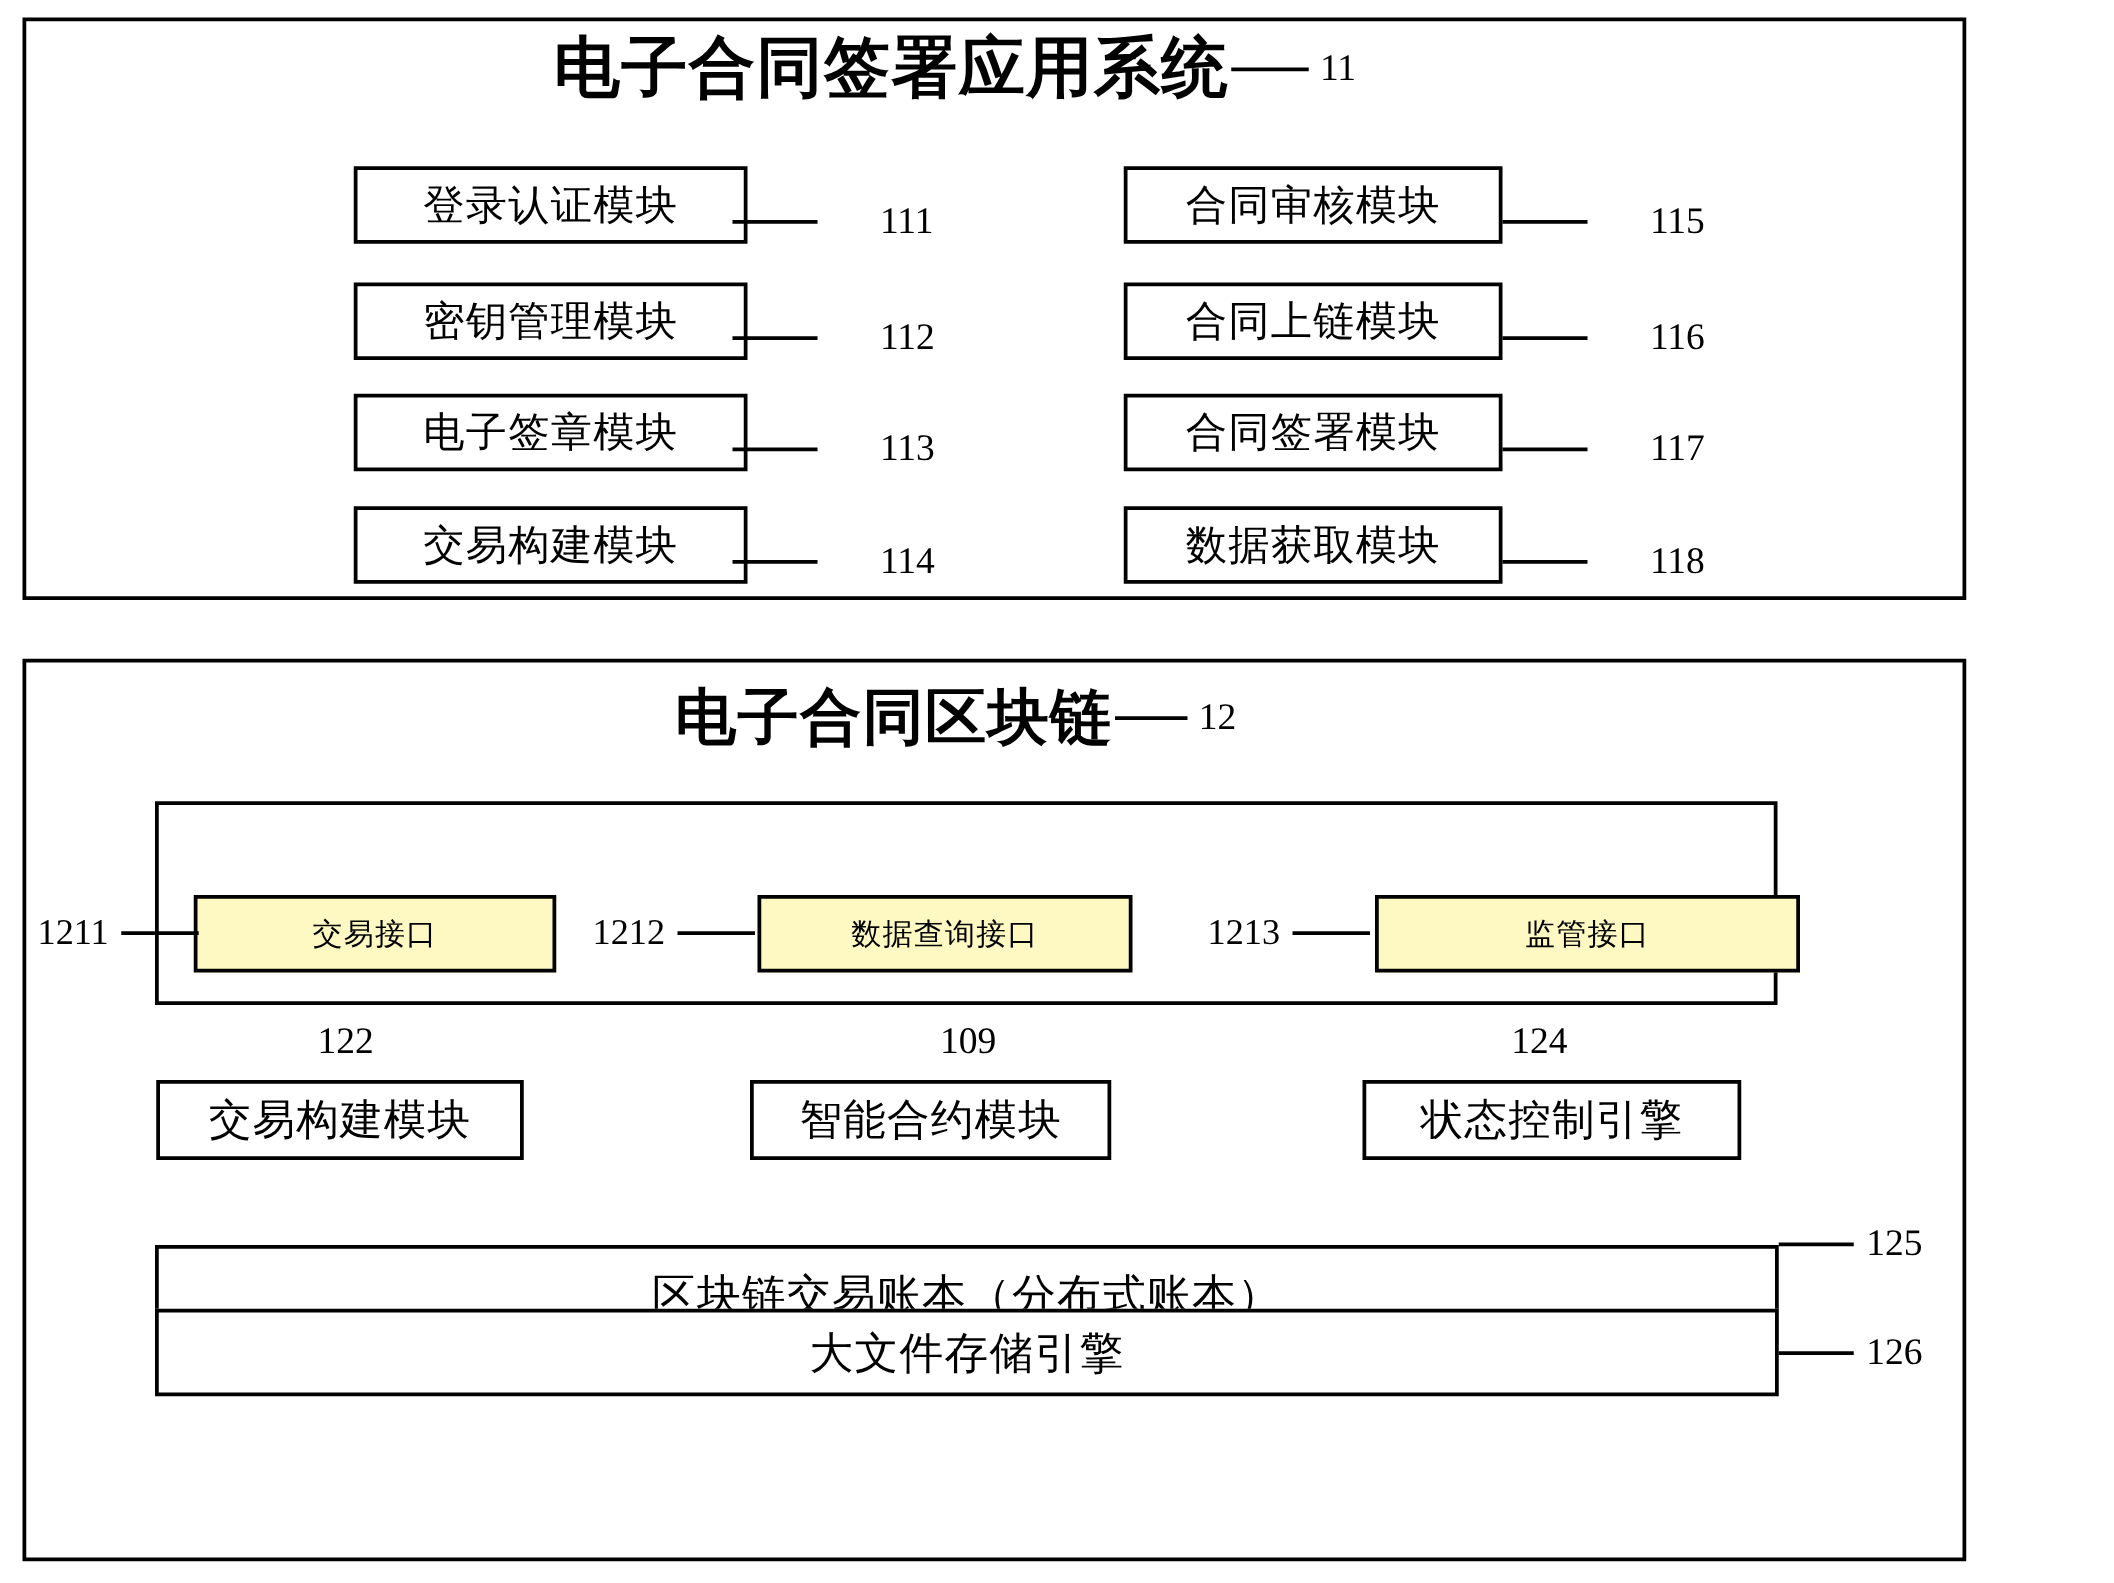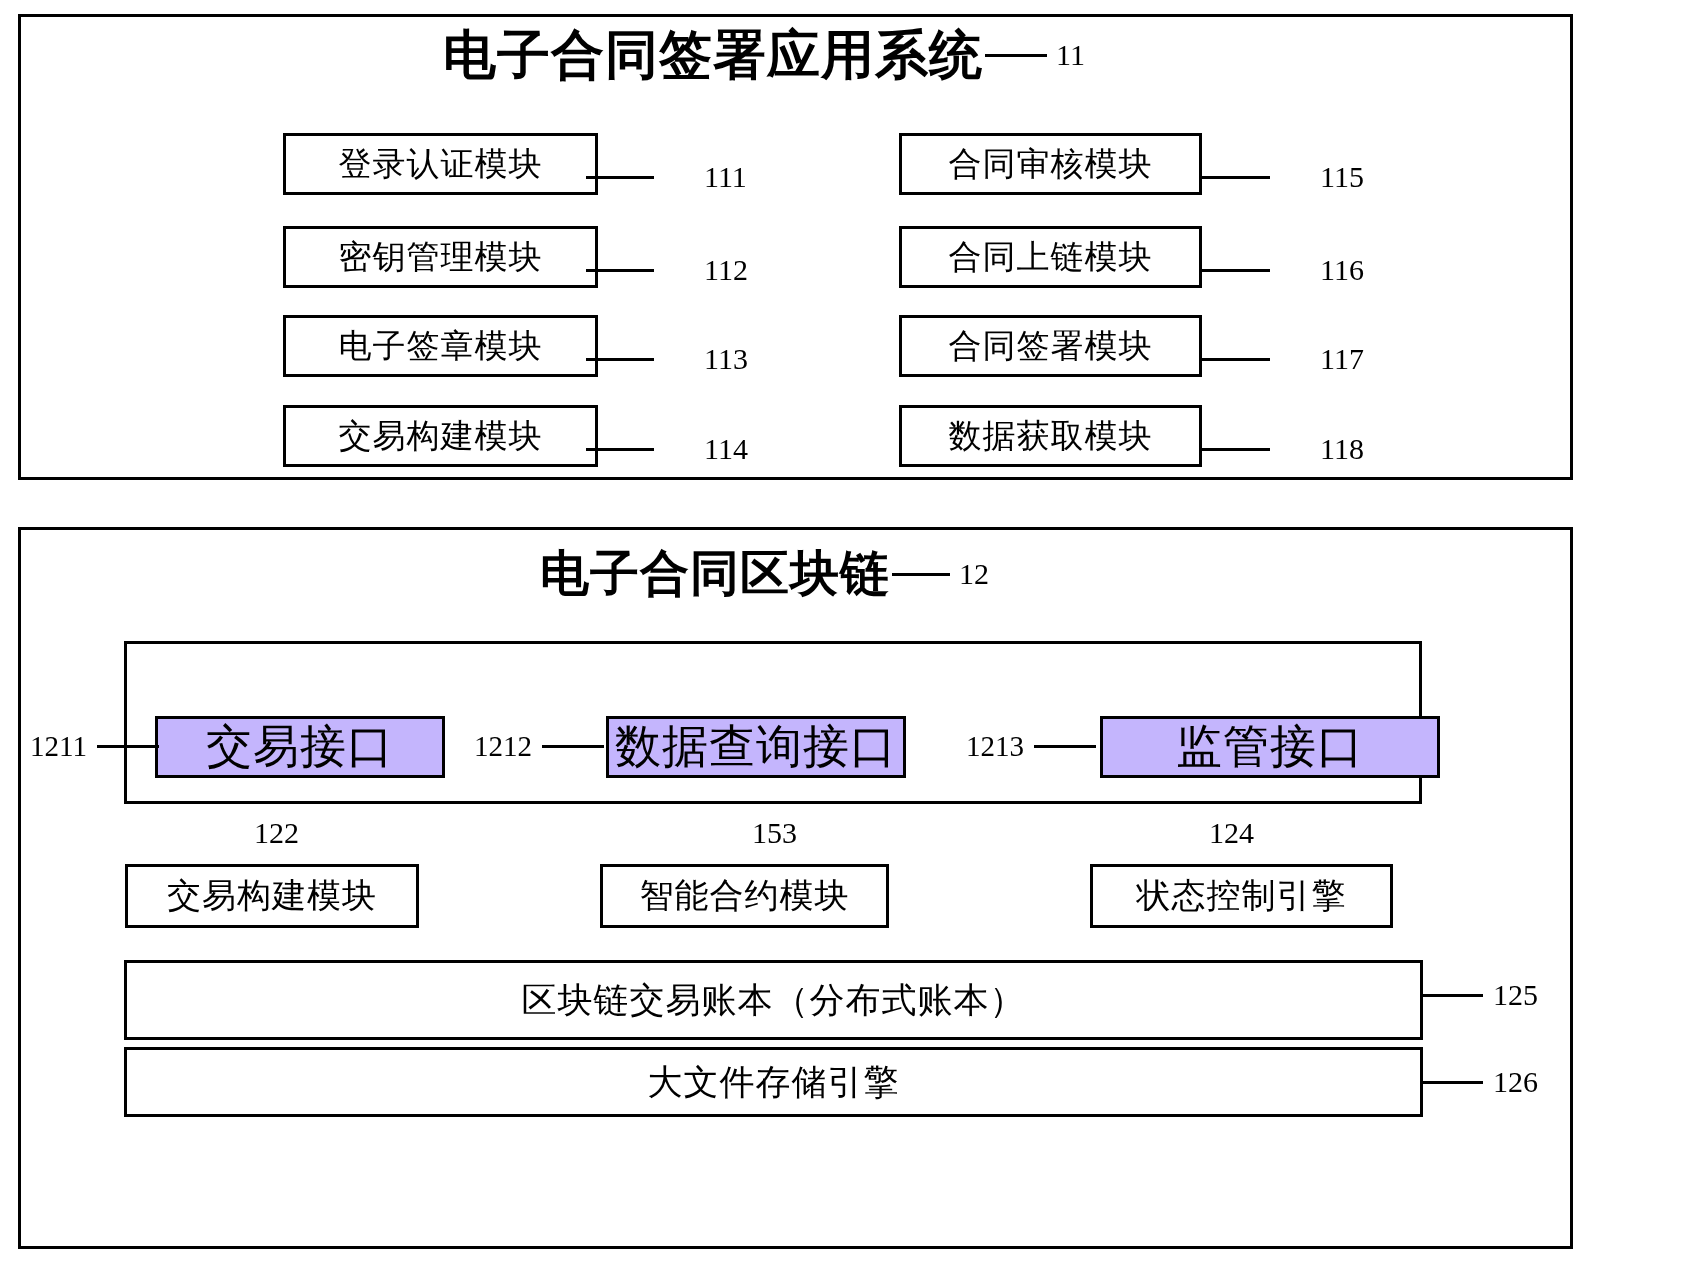--- a/index.html
+++ b/index.html
@@ -160,22 +160,22 @@
   #iface-title-wrap .leader { width: 54px; margin-left: 2px; }
   #iface-title-wrap .leader-num { font-size: 29px; }
 
   .iface-box {
     position: absolute;
     border: 3px solid #000;
     box-sizing: border-box;
     display: flex;
     align-items: center;
     justify-content: center;
-    background: #c4b5fd;
-    font-size: 46px;
+    background: #fef9c3;
+    font-size: 24px;
     letter-spacing: 1px;
     height: 62px;
     top: 716px;
   }
   #iface-box-0 { left: 155px; width: 290px; }
   #iface-box-1 { left: 606px; width: 300px; }
   #iface-box-2 { left: 1100px; width: 340px; }
 
   
   .callout-l {
@@ -237,21 +237,21 @@
     width: 1299px;
     border: 3px solid #000;
     box-sizing: border-box;
     display: flex;
     align-items: center;
     justify-content: center;
     background: #fff;
     font-size: 35px;
     letter-spacing: 1px;
   }
-  #wide-box-0 { top: 960px; height: 80px; }
+  #wide-box-0 { top: 996px; height: 80px; }
   #wide-box-1 { top: 1047px; height: 70px; }
 
   .callout-wide {
     position: absolute;
     left: 1423px;
     display: flex;
     align-items: center;
     white-space: nowrap;
   }
   .callout-wide .line {
@@ -347,21 +347,21 @@
   <div class="callout-l" id="callout-1212">
     <span class="num">1212</span>
     <span class="line"></span>
   </div>
   <div class="callout-l" id="callout-1213">
     <span class="num">1213</span>
     <span class="line"></span>
   </div>
 
   <div class="mid-num" id="mid-num-0">122</div>
-  <div class="mid-num" id="mid-num-1">153</div>
+  <div class="mid-num" id="mid-num-1">109</div>
   <div class="mid-num" id="mid-num-2">124</div>
 
   <div class="mid-box" id="mid-box-0">交易构建模块</div>
   <div class="mid-box" id="mid-box-1">智能合约模块</div>
   <div class="mid-box" id="mid-box-2">状态控制引擎</div>
 
   <div class="wide-box" id="wide-box-0">区块链交易账本（分布式账本）</div>
   <div class="wide-box" id="wide-box-1">大文件存储引擎</div>
 
   <div class="callout-wide" id="callout-125">

